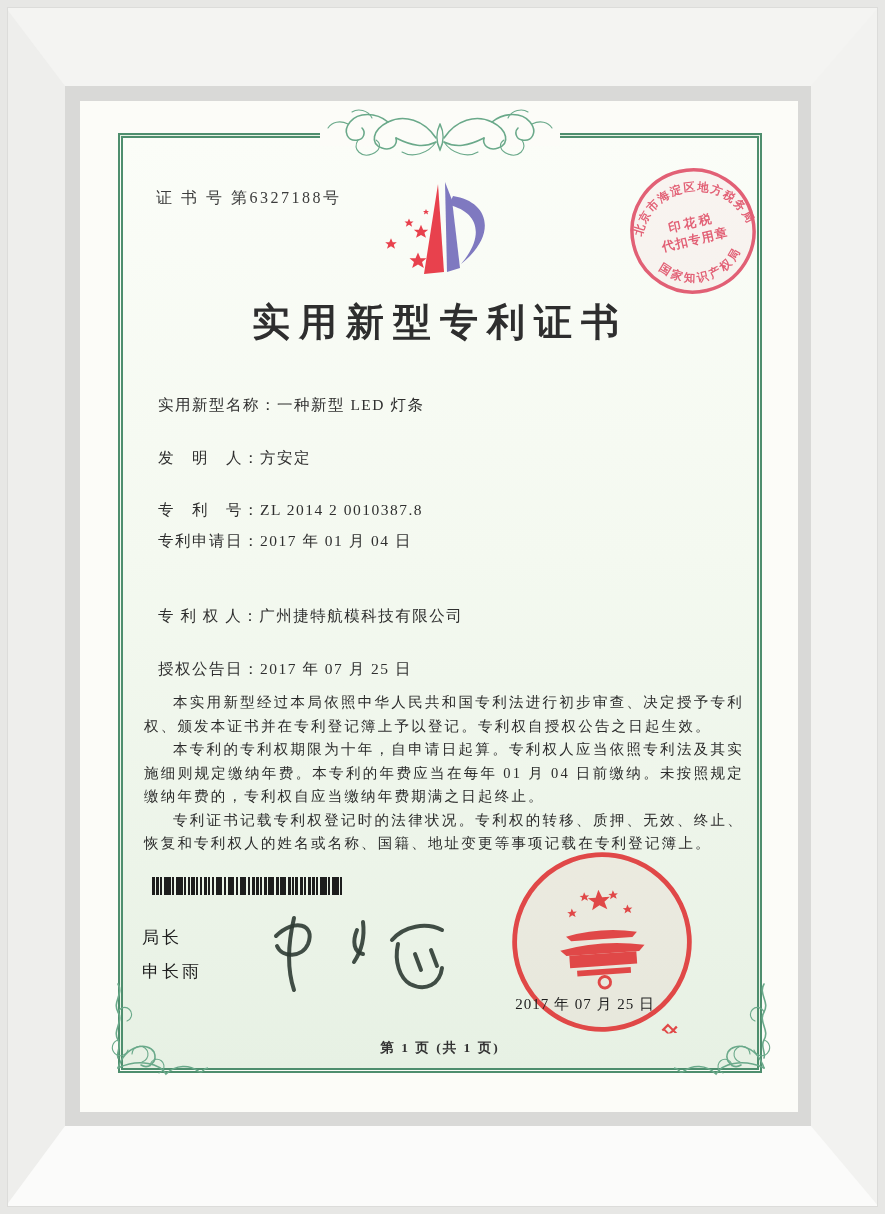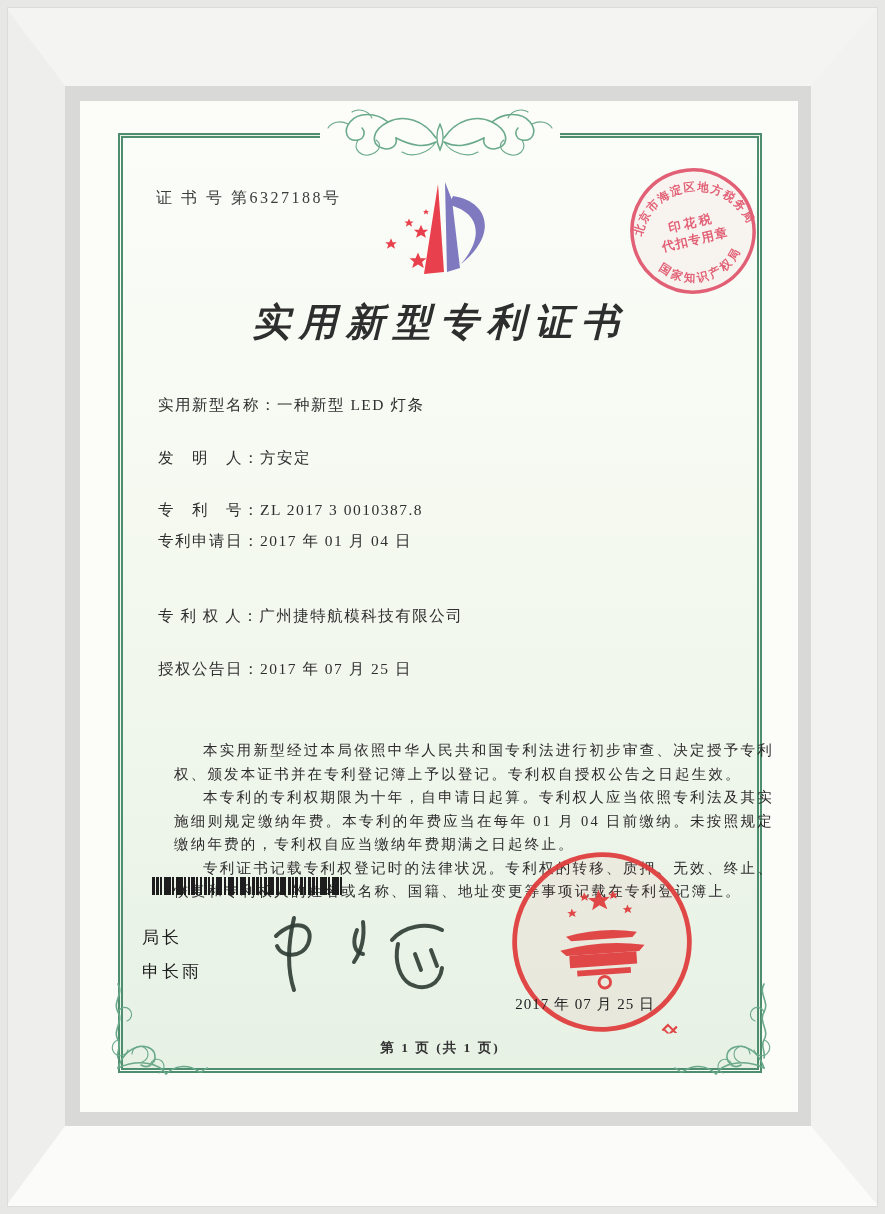--- a/index.html
+++ b/index.html
@@ -26,25 +26,25 @@
   .abs{position:absolute;}
   .orn{fill:none;stroke:var(--flourish-green,#6aa98a);stroke-width:1.6;stroke-linecap:round;}
   .orn2{fill:none;stroke:var(--flourish-green,#6aa98a);stroke-width:1.1;stroke-linecap:round;}
   .paperfill{fill:#fcfcf8;}
 
   .cert-no{left:156px;top:188px;font-size:16px;letter-spacing:2.5px;color:#3c3c3c;white-space:nowrap;}
   .logo{left:378px;top:174px;}
   .tax-stamp{left:623px;top:161px;transform:rotate(-13deg);opacity:.92;}
   .tax-txt{fill:var(--stamp-rose,#e0536b);font-weight:bold;}
   .title{left:118px;top:297px;width:644px;text-align:center;font-size:38px;font-weight:bold;
-         letter-spacing:9px;color:#2e2e2e;white-space:nowrap;font-style:italic;}
+         letter-spacing:9px;color:#2e2e2e;white-space:nowrap;}
 
   .field-row{position:absolute;left:158px;width:600px;font-size:15.5px;letter-spacing:1.5px;
              color:#2f2f2f;white-space:nowrap;}
-  .body-text{left:174px;top:691px;width:600px;color:#2c2c2c;margin-top:48px;}
+  .body-text{left:144px;top:691px;width:600px;color:#2c2c2c;}
   .body-text p{margin:0;text-indent:2em;font-size:14.5px;line-height:23.5px;
                letter-spacing:2.2px;text-align:justify;}
 
   .barcode{left:152px;top:877px;width:192px;height:18px;
     background-image:
       repeating-linear-gradient(90deg,#1d1d1d 0 2px,transparent 2px 4px),
       repeating-linear-gradient(90deg,#1d1d1d 0 1px,transparent 1px 6px),
       repeating-linear-gradient(90deg,#1d1d1d 0 3px,transparent 3px 13px);}
 
   .signer{left:142px;top:921px;font-size:17px;letter-spacing:3px;line-height:34px;color:#222;
@@ -138,21 +138,21 @@
 
   <div class="abs title">实用新型专利证书</div>
 
   <div class="field-row" style="top:448px">
     <span>发　明　人：</span><span>方安定</span>
   </div>
   <div class="field-row" style="top:395px">
     <span>实用新型名称：</span><span>一种新型 LED 灯条</span>
   </div>
   <div class="field-row" style="top:500px">
-    <span>专　利　号：</span><span>ZL 2017 3 0010387.8</span>
+    <span>专　利　号：</span><span>ZL 2014 2 0010387.8</span>
   </div>
   <div class="field-row" style="top:531px">
     <span>专利申请日：</span><span>2017 年 01 月 04 日</span>
   </div>
   <div class="field-row" style="top:606px">
     <span>专 利 权 人：</span><span>广州捷特航模科技有限公司</span>
   </div>
   <div class="field-row" style="top:659px">
     <span>授权公告日：</span><span>2017 年 07 月 25 日</span>
   </div>

